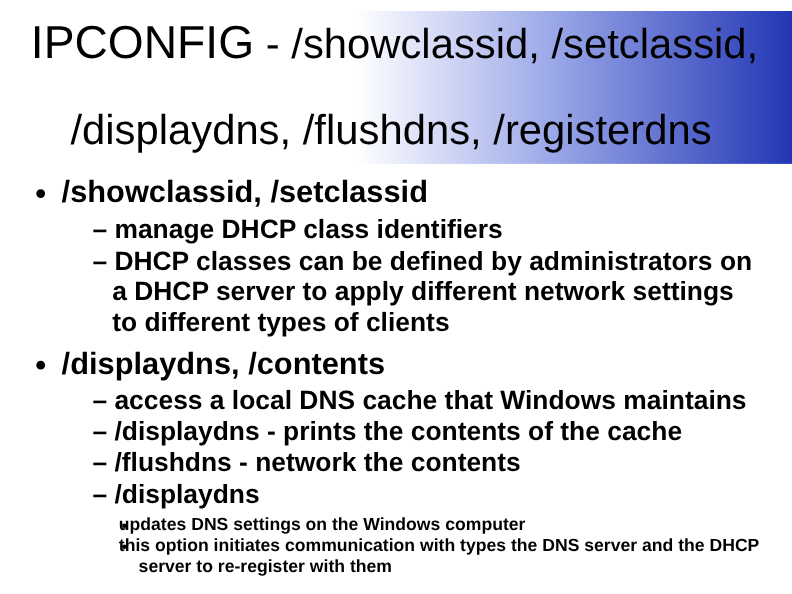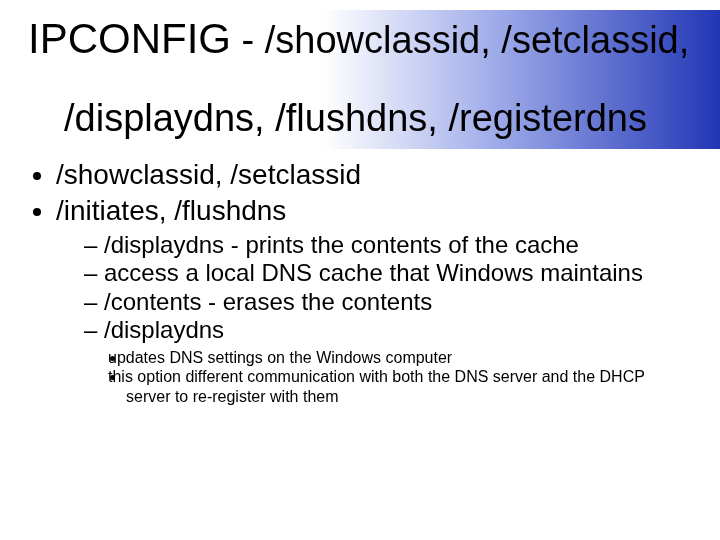--- a/index.html
+++ b/index.html
@@ -33,20 +33,21 @@
   .title-line2 {
     font-size: 38px;
     line-height: 1.15;
     padding-left: 36px;
     margin-top: 35px;
   }
   ul.lvl1 {
     margin: 6px 0 0 0;
     padding-left: 28px;
     font-size: 28px;
+    font-weight: bold;
   }
   ul.lvl1 > li {
     margin-bottom: 4px;
     list-style-type: disc;
   }
   ul.lvl2 {
     margin: 4px 0 6px 0;
     padding-left: 28px;
     font-size: 24px;
   }
@@ -76,30 +77,34 @@
   <div class="title-area">
     <div class="title-line1">
       <span class="big">IPCONFIG</span><span> - </span><span>/showclassid, /setclassid,</span>
     </div>
     <div class="title-line2">/displaydns, /flushdns, /registerdns</div>
   </div>
 
   <ul class="lvl1">
     <li>
       <span>/showclassid, /setclassid</span>
+      <ul class="lvl2">
+        <li>manage DHCP class identifiers</li>
+        <li>DHCP classes can be defined by administrators on a DHCP server to apply different network settings to different types of clients</li>
+      </ul>
     </li>
     <li>
-      <span>/initiates, /flushdns</span>
+      <span>/displaydns, /contents</span>
       <ul class="lvl2">
+        <li>access a local DNS cache that Windows maintains</li>
         <li>/displaydns  - prints the contents of the cache</li>
-        <li>access a local DNS cache that Windows maintains</li>
-        <li>/contents - erases the contents</li>
+        <li>/flushdns - network the contents</li>
         <li>
           <span>/displaydns</span>
           <ul class="lvl3">
             <li>updates DNS settings on the Windows computer</li>
-            <li>this option different communication with both the DNS server and the DHCP server to re-register with them</li>
+            <li>this option initiates communication with types the DNS server and the DHCP server to re-register with them</li>
           </ul>
         </li>
       </ul>
     </li>
   </ul>
 </div>
 
 </body></html>

